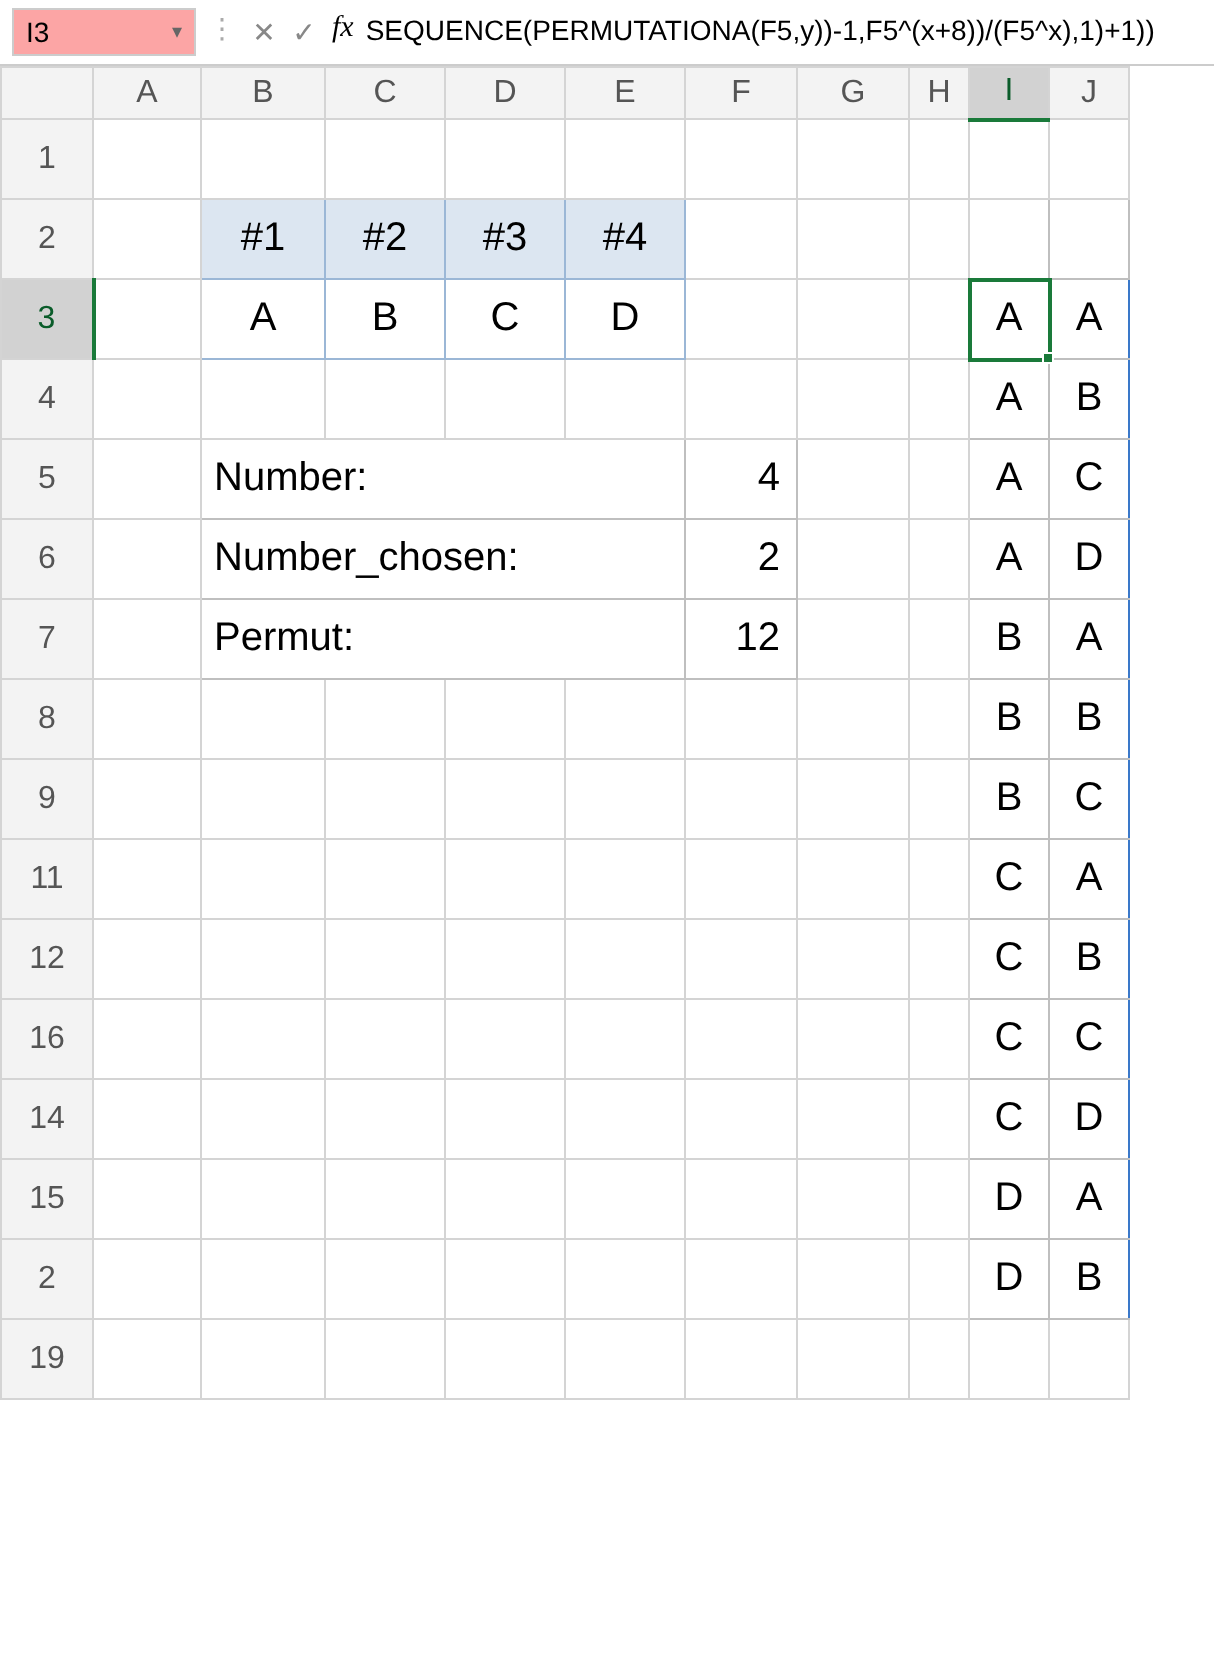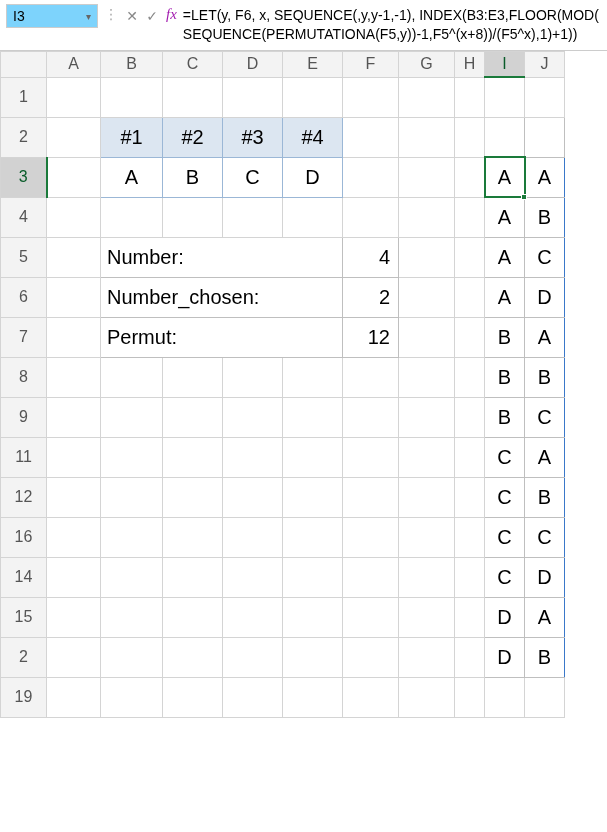--- a/index.html
+++ b/index.html
@@ -15,21 +15,21 @@
     display: flex;
     align-items: flex-start;
     border-bottom: 1px solid #ccc;
     background: #fff;
     padding: 2px 0;
   }
   .name-box {
     width: 92px;
     height: 24px;
     border: 1px solid #ccc;
-    background: #7dd3fc;
+    background: #fca5a5;
     font-size: 14px;
     padding: 2px 6px;
     margin: 2px 2px 2px 6px;
     display: flex;
     align-items: center;
     justify-content: space-between;
   }
   .name-box .caret {
     font-size: 10px;
     color: #666;
@@ -47,21 +47,21 @@
     justify-content: center;
     color: #888;
     font-size: 14px;
     margin-top: 2px;
   }
   .fx-label {
     font-style: italic;
     font-family: "Times New Roman", serif;
     font-size: 15px;
     padding: 4px 6px 0 4px;
-    color: #a21caf;
+    color: #000000;
   }
   .formula-text {
     flex: 1;
     font-size: 14px;
     padding: 4px 6px 4px 0;
     line-height: 1.35;
     color: #000;
     font-family: Arial, sans-serif;
   }
   .grid-wrap {
@@ -165,21 +165,20 @@
 <div class="formula-bar">
   <div class="name-box">
     <span>I3</span>
     <span class="caret">▾</span>
   </div>
   <span class="fb-sep">⋮</span>
   <span class="fb-btn">✕</span>
   <span class="fb-btn">✓</span>
   <span class="fx-label">fx</span>
   <div class="formula-text">
-    <div>=LET(y, F6, x, SEQUENCE(,y,y-1,-1), INDEX(B3:E3,FLOOR(MOD(</div>
     <div>SEQUENCE(PERMUTATIONA(F5,y))-1,F5^(x+8))/(F5^x),1)+1))</div>
   </div>
 </div>
 
 <div class="grid-wrap">
 <table class="sheet">
   <colgroup>
     <col class="col-corner">
         <col class="col-A">
         <col class="col-B">

